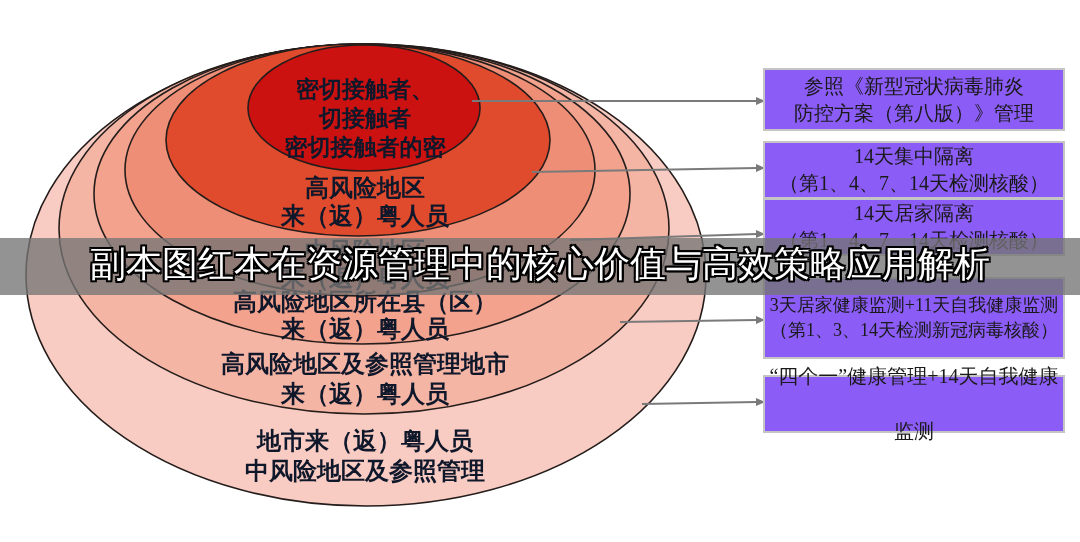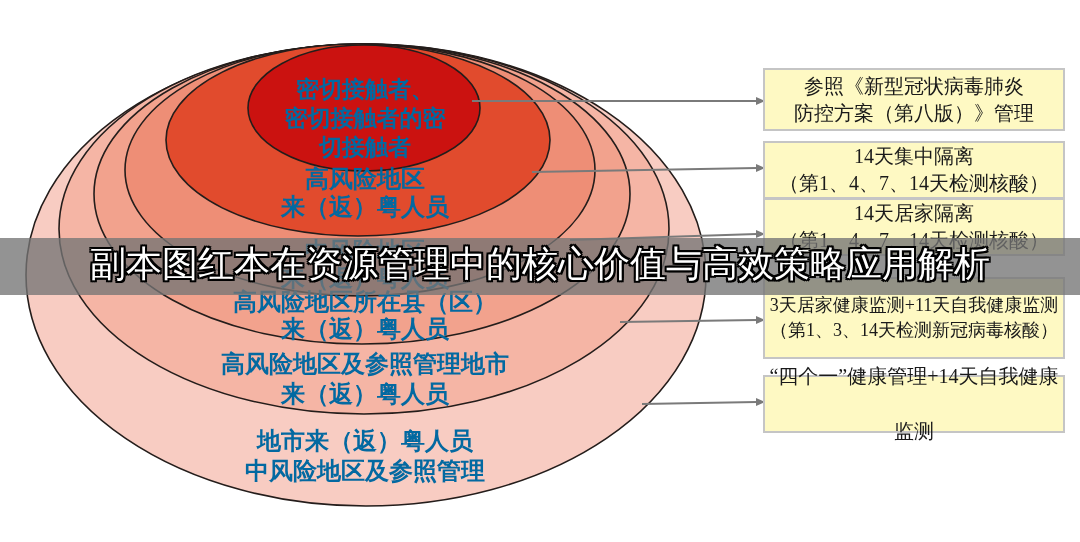--- a/index.html
+++ b/index.html
@@ -1,29 +1,29 @@
 <!DOCTYPE html>
 <html><head>
 <meta charset="utf-8">
 <style>
   html,body{margin:0;padding:0;background:#ffffff;}
   body{width:1080px;height:542px;position:relative;overflow:hidden;
        font-family:"Liberation Sans",sans-serif;}
   .stage{position:absolute;inset:0;width:1080px;height:542px;}
   svg.shapes{position:absolute;left:0;top:0;}
   .ring-label{position:absolute;transform:translateX(-50%);text-align:center;
-      color:#0369a1;font-weight:600;white-space:nowrap;}
+      color:#0f172a;font-weight:600;white-space:nowrap;}
   .ring-label div{white-space:nowrap;}
   .r1{left:365px;top:75px;font-size:23px;line-height:29px;}
-  .r2{left:365px;top:165px;font-size:24px;line-height:28px;}
+  .r2{left:365px;top:174px;font-size:24px;line-height:28px;}
   .r3{left:365px;top:237px;font-size:24px;line-height:27px;}
   .r4{left:365px;top:288px;font-size:24px;line-height:27px;}
   .r5{left:365px;top:349px;font-size:24px;line-height:30px;}
   .r6{left:365px;top:426px;font-size:24px;line-height:30px;}
-  .measure-box{position:absolute;left:763px;width:302px;background:#fef9c3;
+  .measure-box{position:absolute;left:763px;width:302px;background:#8b5cf6;
       border:2px solid #c5c5c5;box-sizing:border-box;display:flex;flex-direction:column;
       justify-content:center;text-align:center;color:#1a1a1a;
       font-family:"Liberation Serif","DejaVu Serif",serif;font-size:20px;line-height:27px;}
   .b1{top:68px;height:63px;}
   .b2{top:141px;height:58px;}
   .b3{top:198px;height:58px;text-align:center;}
   .b4{top:277px;height:82px;font-size:18px;line-height:25px;}
   .b5{top:375px;height:58px;gap:28px;}
   .banner{position:absolute;left:0;top:238px;width:1080px;height:57px;
       background:rgba(116,116,116,0.78);z-index:30;}
@@ -63,22 +63,22 @@
       <polygon points="756,316 765,320 756,324" fill="#7a7a7a"></polygon>
     </g>
     <g>
       <line x1="642" y1="404" x2="757" y2="402" stroke="#7a7a7a" stroke-width="1.8"></line>
       <polygon points="756,398 765,402 756,406" fill="#7a7a7a"></polygon>
     </g>
   </svg>
 
   <div class="ring-label r1">
     <div>密切接触者、</div>
+    <div>切接触者</div>
     <div>密切接触者的密</div>
-    <div>切接触者</div>
   </div>
   <div class="ring-label r2">
     <div>高风险地区</div>
     <div>来（返）粤人员</div>
   </div>
   <div class="ring-label r3">
     <div>中风险地区</div>
     <div>来（返）粤人员</div>
   </div>
   <div class="ring-label r4">

